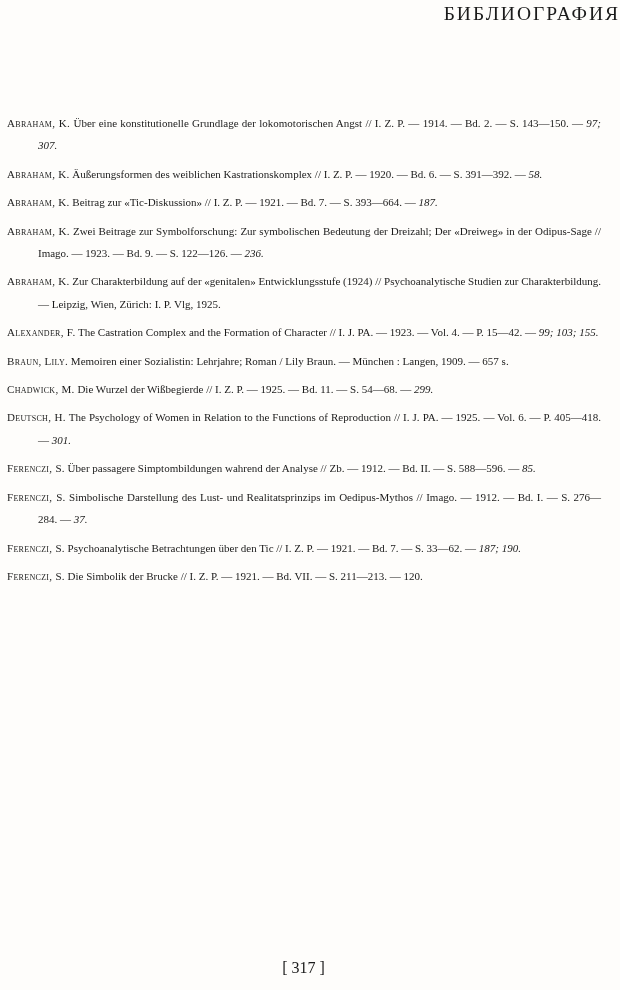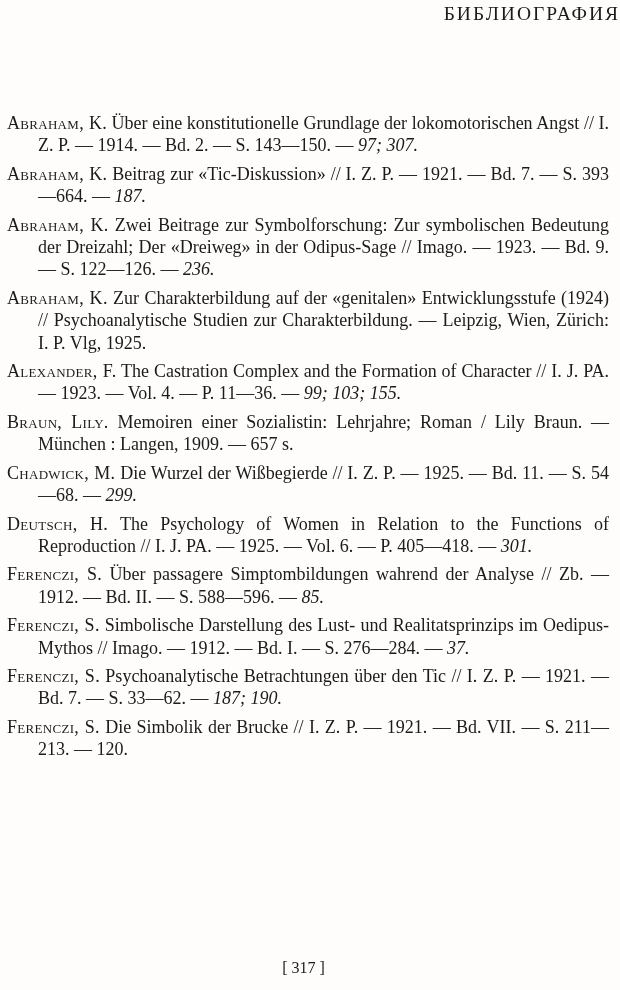--- a/index.html
+++ b/index.html
@@ -24,22 +24,22 @@
     font-weight: normal;
     letter-spacing: 2px;
   }
   .entries {
     position: absolute;
     top: 112px;
     left: 7px;
     right: 7px;
   }
   .entry {
-    margin: 0 4px 6px 0;
-    font-size: 18px;
+    margin: 0 12px 6px 0;
+    font-size: 11px;
     line-height: 22.4px;
     text-align: justify;
     padding-left: 31px;
     text-indent: -31px;
   }
   .author { font-variant: small-caps; letter-spacing: 0.3px; }
   .refs { font-style: italic; }
   .footer {
     position: absolute;
     left: 0; right: 13px; bottom: 13px;
@@ -51,28 +51,29 @@
 <body>
 
 <div class="page">
 
   <h1 class="title">БИБЛИОГРАФИЯ</h1>
 
   <div class="entries">
 
     <p class="entry"><span class="author">Abraham, K.</span><span class="t"> Über eine konstitutionelle Grundlage der lokomotorischen Angst // I. Z. P. — 1914. — Bd. 2. — S. 143—150. — </span><span class="refs">97; 307.</span></p>
 
+    <p class="entry"><span class="author">Abraham, K.</span><span class="t"> Äußerungsformen des weiblichen Kastrationskomplex // I. Z. P. — 1920. — Bd. 6. — S. 391—392. — </span><span class="refs">58.</span></p>
 
     <p class="entry"><span class="author">Abraham, K.</span><span class="t"> Beitrag zur «Tic-Diskussion» // I. Z. P. — 1921. — Bd. 7. — S. 393—664. — </span><span class="refs">187.</span></p>
 
     <p class="entry"><span class="author">Abraham, K.</span><span class="t"> Zwei Beitrage zur Symbolforschung: Zur symbolischen Bedeutung der Dreizahl; Der «Dreiweg» in der Odipus-Sage // Imago. — 1923. — Bd. 9. — S. 122—126. — </span><span class="refs">236.</span></p>
 
     <p class="entry"><span class="author">Abraham, K.</span><span class="t"> Zur Charakterbildung auf der «genitalen» Entwicklungsstufe (1924) // Psychoanalytische Studien zur Charakterbildung. — Leipzig, Wien, Zürich: I. P. Vlg, 1925.</span><span class="refs"></span></p>
 
-    <p class="entry"><span class="author">Alexander, F.</span><span class="t"> The Castration Complex and the Formation of Character // I. J. PA. — 1923. — Vol. 4. — P. 11—36. — </span><span class="refs">99; 103; 155.</span></p>
+    <p class="entry"><span class="author">Alexander, F.</span><span class="t"> The Castration Complex and the Formation of Character // I. J. PA. — 1923. — Vol. 4. — P. 15—42. — </span><span class="refs">99; 103; 155.</span></p>
 
 
     <p class="entry"><span class="author">Braun, Lily.</span><span class="t"> Memoiren einer Sozialistin: Lehrjahre; Roman / Lily Braun. — München : Langen, 1909. — 657 s.</span><span class="refs"></span></p>
 
     <p class="entry"><span class="author">Chadwick, M.</span><span class="t"> Die Wurzel der Wißbegierde // I. Z. P. — 1925. — Bd. 11. — S. 54—68. — </span><span class="refs">299.</span></p>
 
     <p class="entry"><span class="author">Deutsch, H.</span><span class="t"> The Psychology of Women in Relation to the Functions of Reproduction // I. J. PA. — 1925. — Vol. 6. — P. 405—418. — </span><span class="refs">301.</span></p>
 
     <p class="entry"><span class="author">Ferenczi, S.</span><span class="t"> Über passagere Simptombildungen wahrend der Analyse // Zb. — 1912. — Bd. II. — S. 588—596. — </span><span class="refs">85.</span></p>
 

